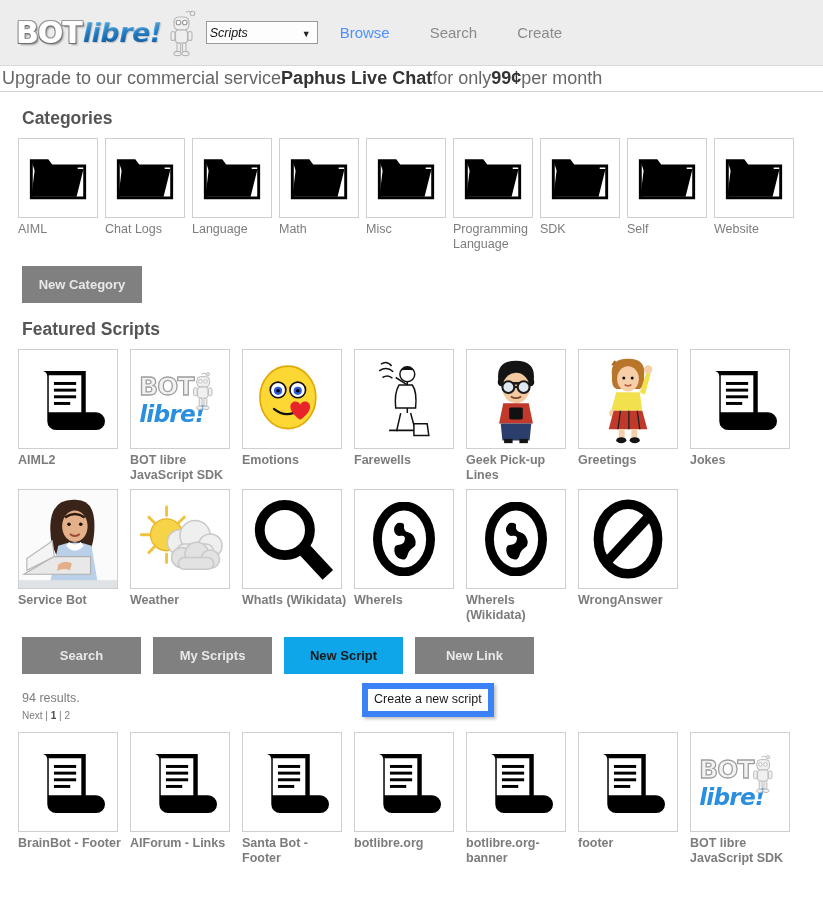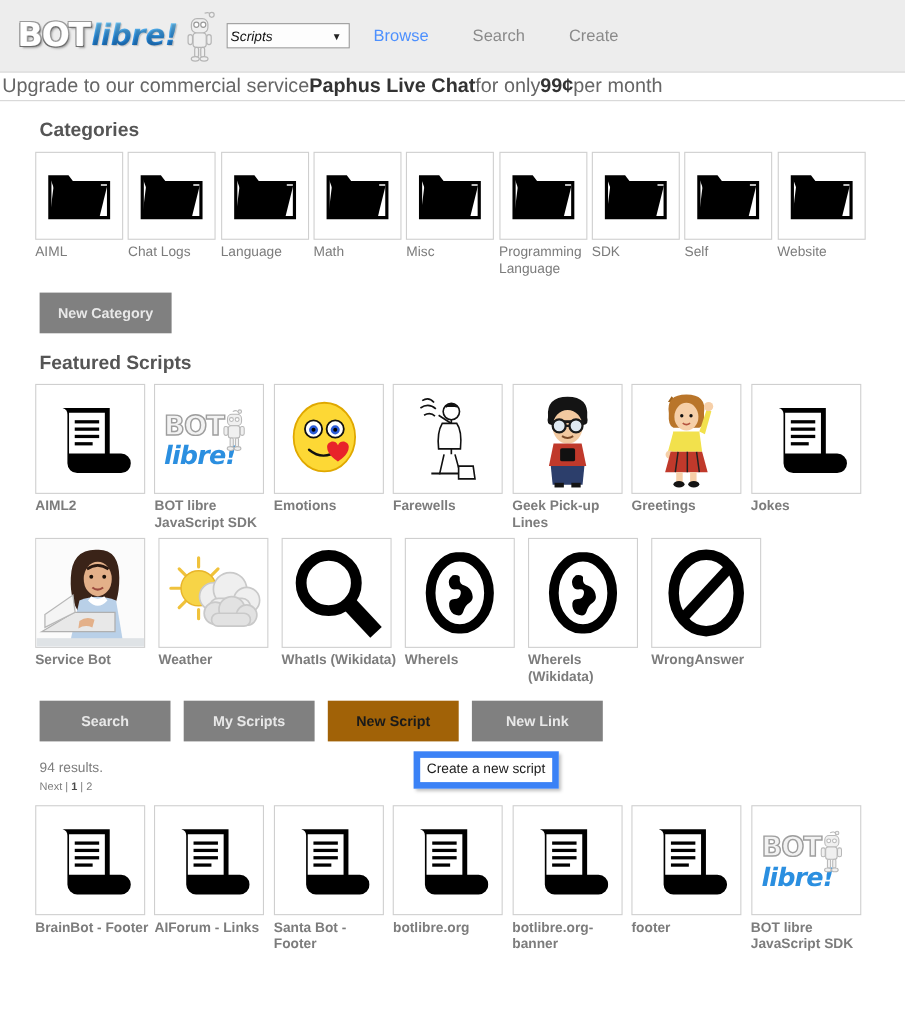--- a/index.html
+++ b/index.html
@@ -82,21 +82,21 @@
     border-bottom: 1px solid #d5d5d5;
     display: flex;
     align-items: center;
     padding-left: 2px;
     font-size: 18px;
     color: #666;
   }
   #promo b { color: #333; }
 
   
-  #main { padding: 0 32px; }
+  #main { padding: 0 18px; }
   .section-title {
     font-size: 17.5px;
     font-weight: bold;
     color: #555;
     margin: 16px 0 9px 4px;
     font-family: "Liberation Sans", sans-serif;
   }
 
   .tile-row { display: flex; }
   .tile {
@@ -141,21 +141,21 @@
     justify-content: center;
     height: 37px;
     background: #808080;
     color: #e8e8e8;
     font-weight: bold;
     font-size: 13px;
     border: none;
     cursor: pointer;
     font-family: "Liberation Sans", sans-serif;
   }
-  .btn.orange { background: #a16207; color: #1a1a1a; }
+  .btn.orange { background: #0ea5e9; color: #1a1a1a; }
   #new-category-btn { width: 120px; margin: 14px 0 0 4px; text-align: center; }
   #action-bar { margin: 14px 0 0 4px; display: flex; }
   #action-bar .btn { width: 119px; margin-right: 12px; }
 
   
   #results-info {
     margin: 16px 0 0 4px;
     font-size: 12.5px;
     color: #7c7c7c;
     line-height: 17px;

